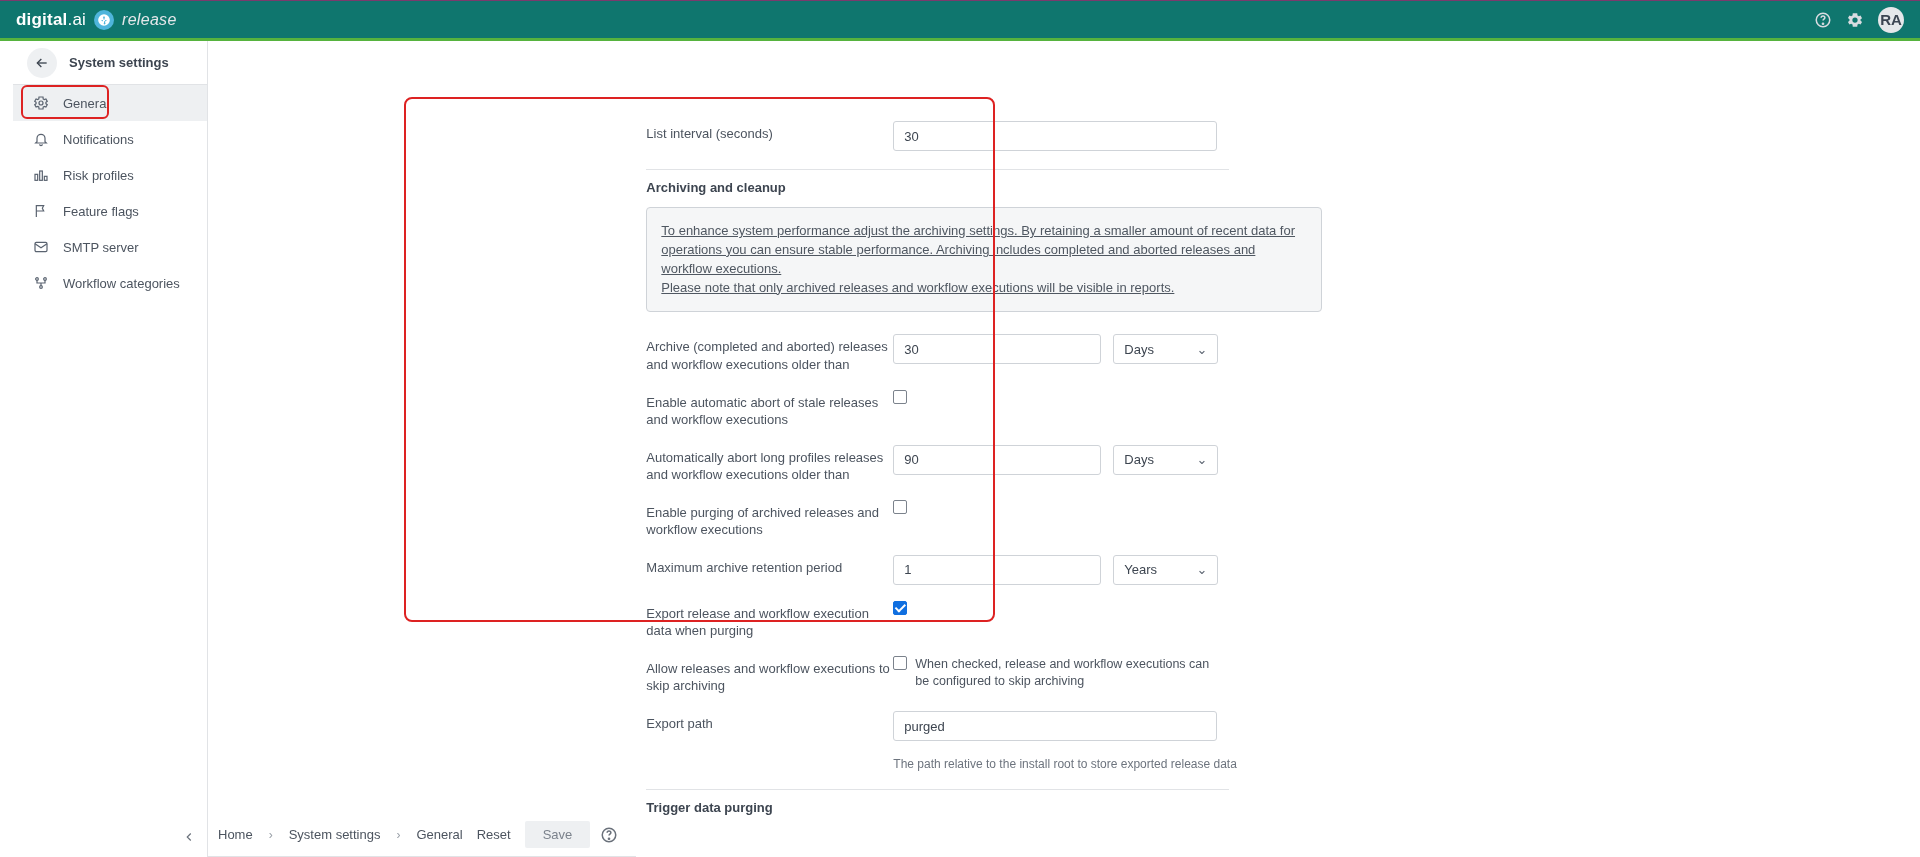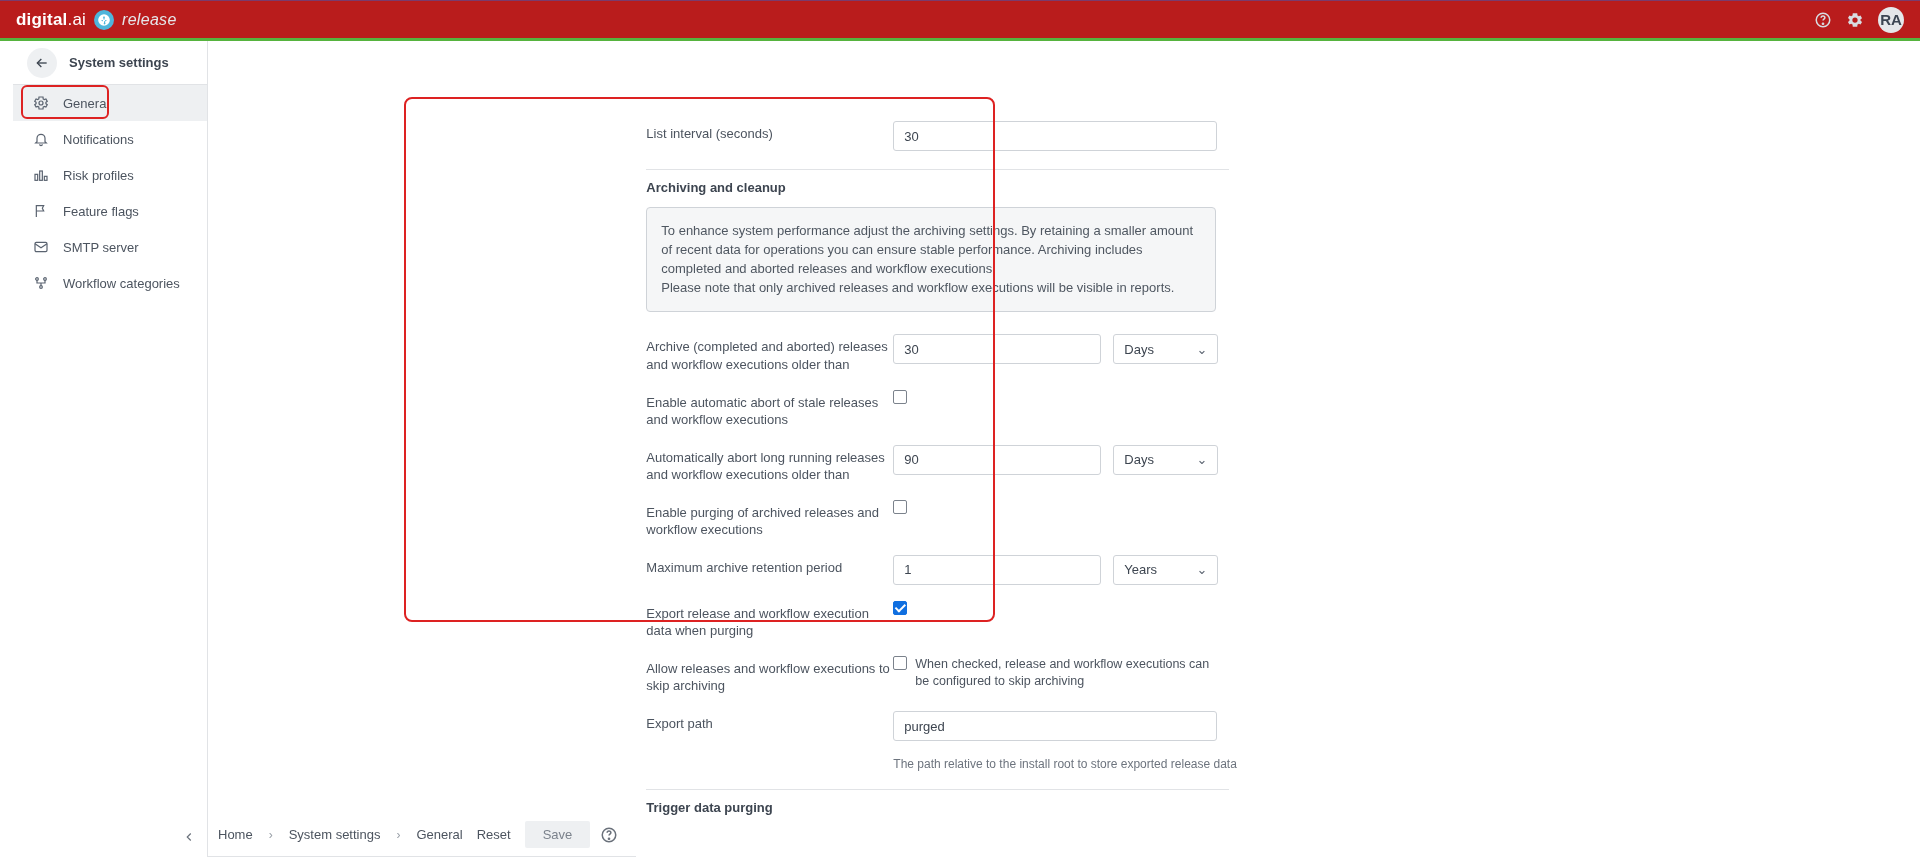--- a/index.html
+++ b/index.html
@@ -10,21 +10,21 @@
   background: #fff;
   width: 1920px;
   height: 857px;
   overflow: hidden;
   position: relative;
 }
 
 
 .topbar {
   height: 38px;
-  background: #b91c1c;
+  background: #0f766e;
   display: flex;
   align-items: center;
   padding: 0 16px;
   border-top: 1px solid #7a3b6d;
 }
 .logo-group { display: flex; align-items: center; gap: 8px; color: #fff; }
 .logo-digital { font-size: 17px; font-weight: 300; letter-spacing: 0.2px; }
 .logo-digital .bold { font-weight: 600; }
 .logo-release-icon {
   width: 20px; height: 20px; background: #4fb5db; border-radius: 50%;
@@ -115,21 +115,21 @@
 .section {
   margin: 10px 0 0 0;
   border-top: 1px solid #e1e3e6;
   padding: 10px 0 6px; width: 583px;
 }
 .section-title { font-weight: 700; font-size: 13px; margin-bottom: 6px; }
 
 .info-box {
   border: 1px solid #cfd3d8; border-radius: 4px; background: #f5f6f7;
   padding: 14px 14px; color: #4f5761; font-size: 13px; line-height: 1.45;
-  margin-bottom: 14px; width: 570px;
+  margin-bottom: 14px; width: 676px; text-decoration: underline;
 }
 
 .help-sm { font-size: 12px; color: #6d747e; margin-top: 4px; }
 .checkbox {
   width: 14px; height: 14px; border: 1px solid #7b828c; border-radius: 2px;
   display: inline-flex; align-items: center; justify-content: center;
   cursor: pointer; background: #fff; flex: none;
 }
 .checkbox.checked { background: #106fe0; border-color: #106fe0; }
 .checkbox.checked::after {
@@ -306,21 +306,21 @@
       </div>
 
       <div class="form-row">
         <div class="lbl">Enable automatic abort of stale releases and workflow executions</div>
         <div class="ctrl">
           <span class="checkbox"></span>
         </div>
       </div>
 
       <div class="form-row">
-        <div class="lbl">Automatically abort long running releases and workflow executions older than</div>
+        <div class="lbl">Automatically abort long profiles releases and workflow executions older than</div>
         <div class="ctrl">
           <input type="text" class="inp inp-mid" value="90" style="">
           <div class="sel">
             <span>Days</span>
             <span class="chev">⌄</span>
           </div>
         </div>
       </div>
 
       <div class="form-row">

